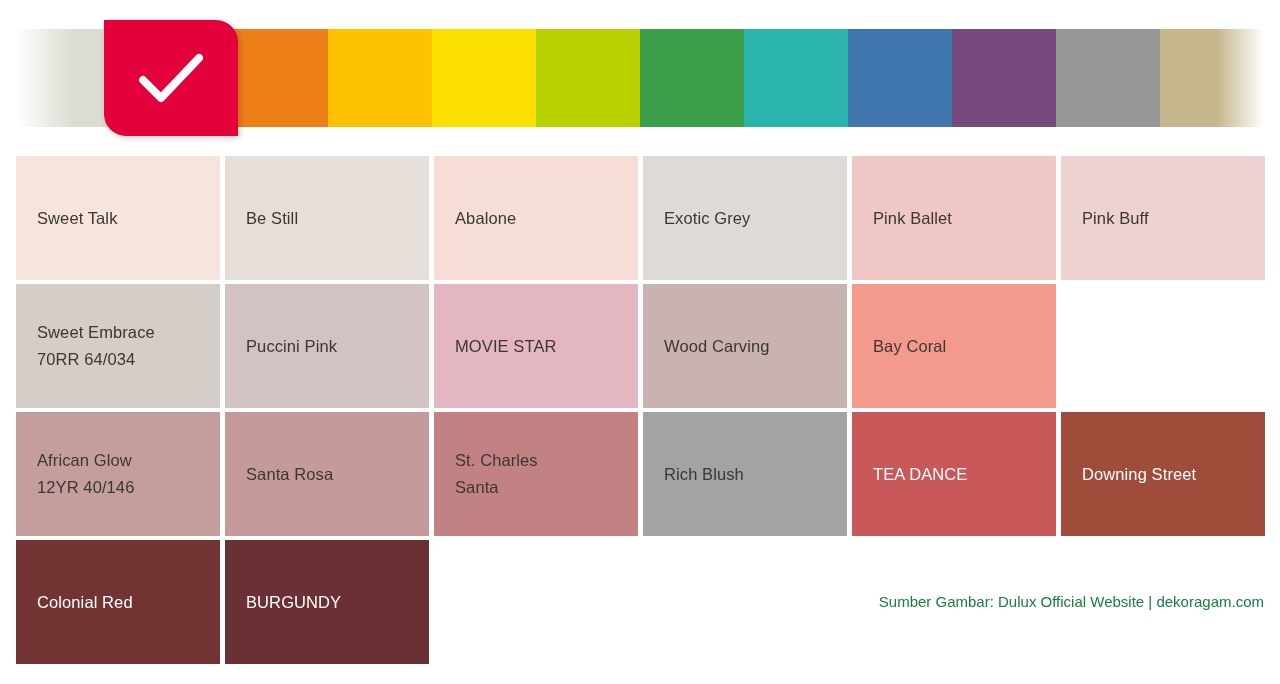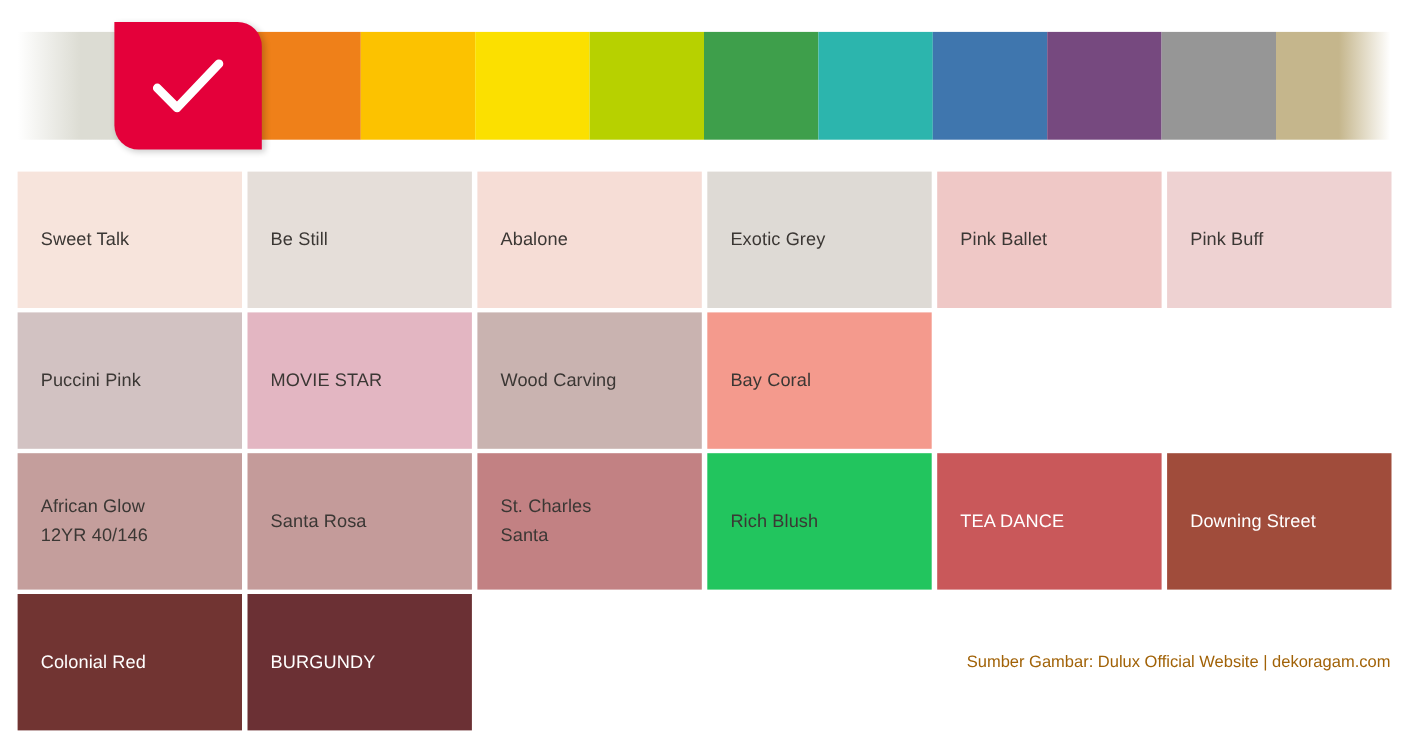--- a/index.html
+++ b/index.html
@@ -95,21 +95,21 @@
   }
   .swatch-label.light-text { color: #ffffff; }
   .swatch-label .line2 { display: block; }
 
   
   #credit {
     position: absolute;
     right: 16px;
     top: 593px;
     font-size: 15px;
-    color: #a16207;
+    color: #15803d;
     white-space: nowrap;
     font-family: "Liberation Sans", sans-serif;
   }
 </style>
 </head>
 <body>
 
 <div id="brand-bar">
   <div id="swatch-strip">
       <div class="strip-seg fade-left"></div>
@@ -159,20 +159,26 @@
           <span>Pink Ballet</span>
         </div>
       </div>
       <div class="swatch-tile" style="background: rgb(238, 210, 210);">
         <div class="swatch-label">
           <span>Pink Buff</span>
         </div>
       </div>
     </div>
     <div class="palette-row">
+      <div class="swatch-tile" style="background: rgb(213, 205, 200);">
+        <div class="swatch-label">
+          <span>Sweet Embrace</span>
+          <span class="line2">70RR 64/034</span>
+        </div>
+      </div>
       <div class="swatch-tile" style="background: rgb(210, 194, 194);">
         <div class="swatch-label">
           <span>Puccini Pink</span>
         </div>
       </div>
       <div class="swatch-tile" style="background: rgb(227, 182, 194); text-decoration: underline;">
         <div class="swatch-label">
           <span>MOVIE STAR</span>
         </div>
       </div>
@@ -198,21 +204,21 @@
         <div class="swatch-label">
           <span>Santa Rosa</span>
         </div>
       </div>
       <div class="swatch-tile" style="background: rgb(194, 129, 131);">
         <div class="swatch-label">
           <span>St. Charles</span>
           <span class="line2">Santa</span>
         </div>
       </div>
-      <div class="swatch-tile" style="background: #22c55e; padding-left: 35px;">
+      <div class="swatch-tile" style="background: #a3a3a3; padding-left: 35px;">
         <div class="swatch-label">
           <span>Rich Blush</span>
         </div>
       </div>
       <div class="swatch-tile" style="background: rgb(201, 88, 90);">
         <div class="swatch-label light-text">
           <span>TEA DANCE</span>
         </div>
       </div>
       <div class="swatch-tile" style="background: rgb(160, 76, 59);">

